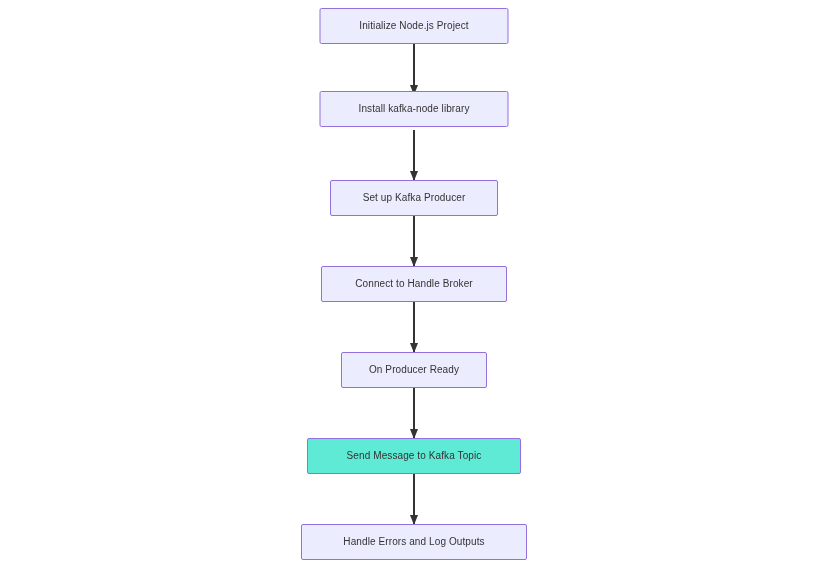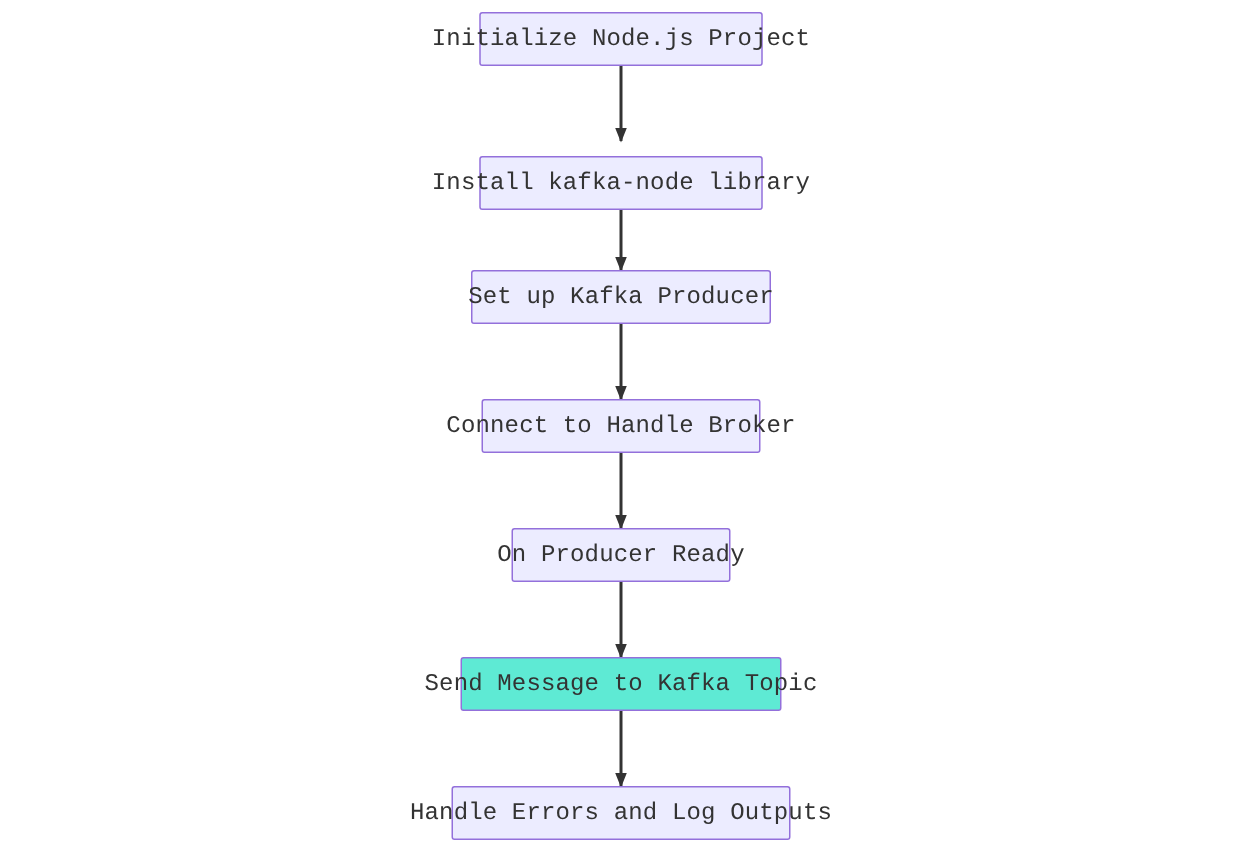--- a/index.html
+++ b/index.html
@@ -38,22 +38,22 @@
     height: 36px;
     background: #ececff;
     border: 1px solid #9370db;
     border-radius: 2px;
     display: flex;
     align-items: center;
     justify-content: center;
     transform: translateX(-50%);
   }
   .node-label {
-    font-family: Liberation Mono, monospace;
-    font-size: 16px;
+    font-family: Liberation Sans, sans-serif;
+    font-size: 10px;
     line-height: 16px;
     color: #333333;
     white-space: nowrap;
     letter-spacing: 0.1px;
   }
 </style>
 </head>
 <body>
 
 <div id="flowchart">
@@ -71,24 +71,24 @@
         <line x1="414" y1="302" x2="414" y2="352" stroke="#333333" stroke-width="2" marker-end="url(#arrowhead)"></line>
         <line x1="414" y1="388" x2="414" y2="438" stroke="#333333" stroke-width="2" marker-end="url(#arrowhead)"></line>
         <line x1="414" y1="474" x2="414" y2="524" stroke="#333333" stroke-width="2" marker-end="url(#arrowhead)"></line>
       </g>
   </svg>
 
   <div id="nodes-group">
       <div class="node" style="left: 414px; top: 8px; width: 189px; background: rgb(236, 236, 255); border-color: rgb(147, 112, 219);">
         <span class="node-label" style="color: rgb(51, 51, 51);">Initialize Node.js Project</span>
       </div>
-      <div class="node" style="left: 414px; top: 104px; width: 189px; background: rgb(236, 236, 255); border-color: rgb(147, 112, 219);">
+      <div class="node" style="left: 414px; top: 91px; width: 189px; background: rgb(236, 236, 255); border-color: rgb(147, 112, 219);">
         <span class="node-label" style="color: rgb(51, 51, 51);">Install kafka-node library</span>
       </div>
-      <div class="node" style="left: 414px; top: 180px; width: 200px; background: rgb(236, 236, 255); border-color: rgb(147, 112, 219);">
+      <div class="node" style="left: 414px; top: 180px; width: 168px; background: rgb(236, 236, 255); border-color: rgb(147, 112, 219);">
         <span class="node-label" style="color: rgb(51, 51, 51);">Set up Kafka Producer</span>
       </div>
       <div class="node" style="left: 414px; top: 266px; width: 186px; background: rgb(236, 236, 255); border-color: rgb(147, 112, 219);">
         <span class="node-label" style="color: rgb(51, 51, 51);">Connect to Handle Broker</span>
       </div>
       <div class="node" style="left: 414px; top: 352px; width: 146px; background: rgb(236, 236, 255); border-color: rgb(147, 112, 219);">
         <span class="node-label" style="color: rgb(51, 51, 51);">On Producer Ready</span>
       </div>
       <div class="node" style="left: 414px; top: 438px; width: 214px; background: #5eead4; border-color: rgb(147, 112, 219);">
         <span class="node-label" style="color: rgb(51, 51, 51);">Send Message to Kafka Topic</span>

